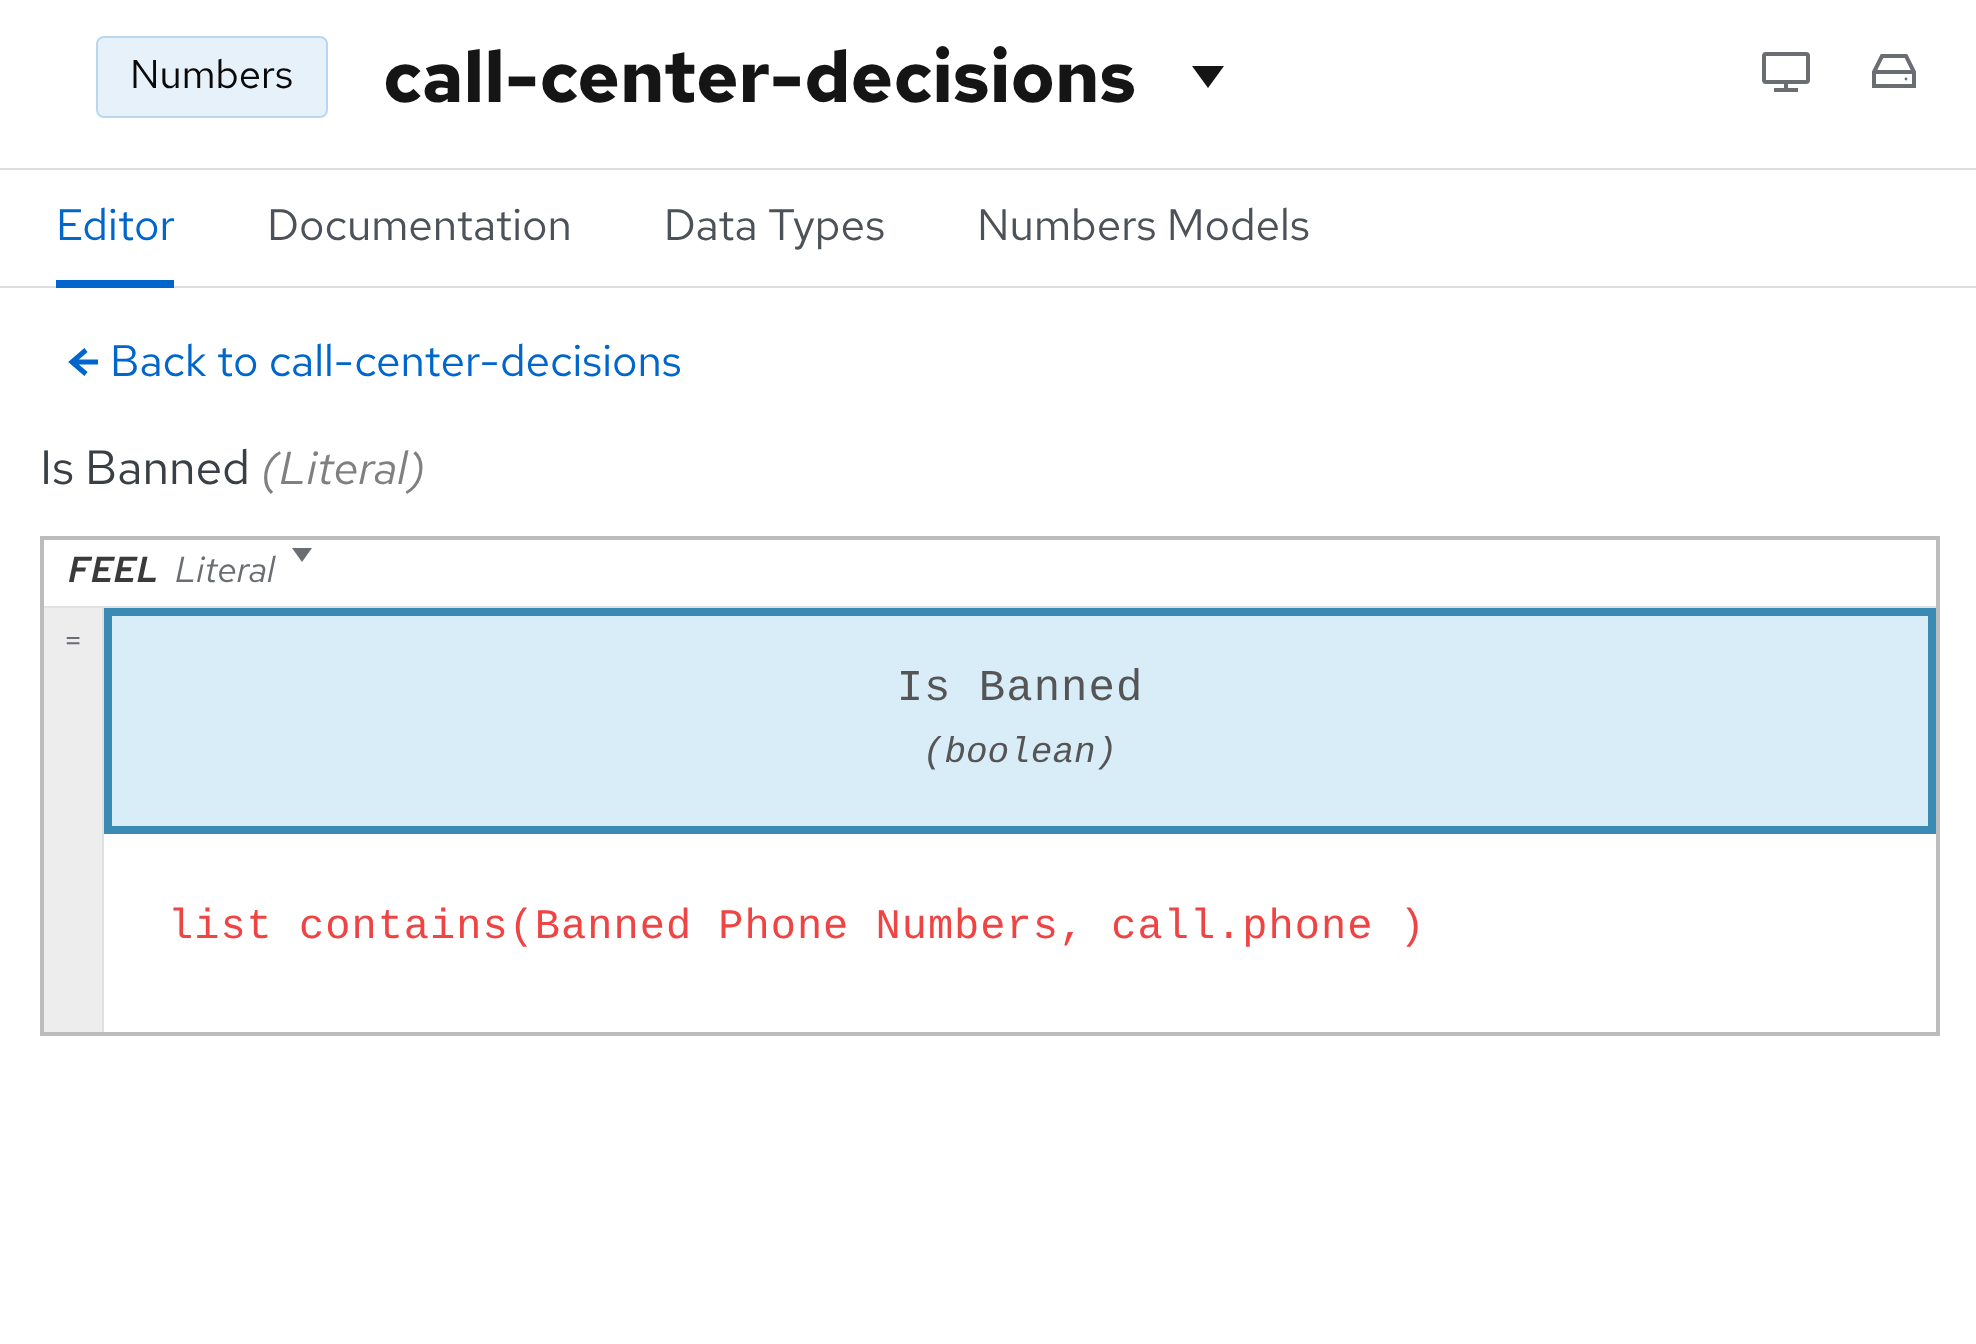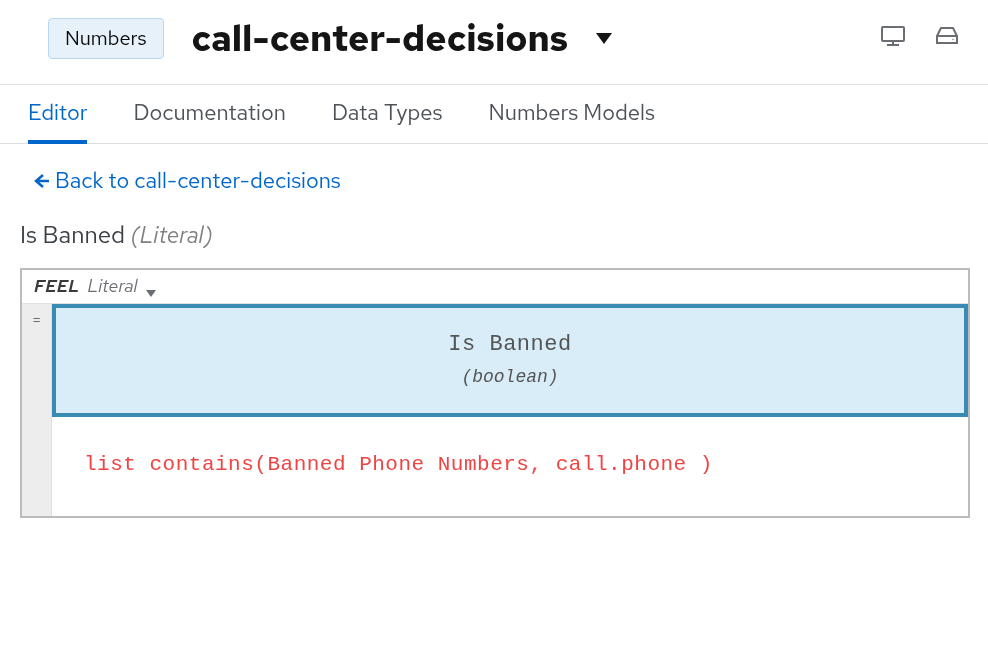--- a/index.html
+++ b/index.html
@@ -88,21 +88,21 @@
   }
 
   .editor-box {
     margin: 0 20px 0 20px;
     border: 2px solid #bcbcbc;
     border-top: 2px solid #bcbcbc;
     width: 950px;
   }
   .feel-bar {
     display: flex;
-    align-items: flex-end;
+    align-items: flex-start;
     gap: 8px;
     padding: 4px 12px 6px 12px;
     font-size: 18px;
     color: #5a5a5a;
     border-bottom: 1px solid #e2e2e2;
   }
   .feel-bar .feel-label { font-style: italic; font-weight: 600; color: #3a3a3a; }
   .feel-bar .feel-kind { font-style: italic; color: #6a6e73; }
   .feel-bar .caret-sm {
     width: 0; height: 0;

